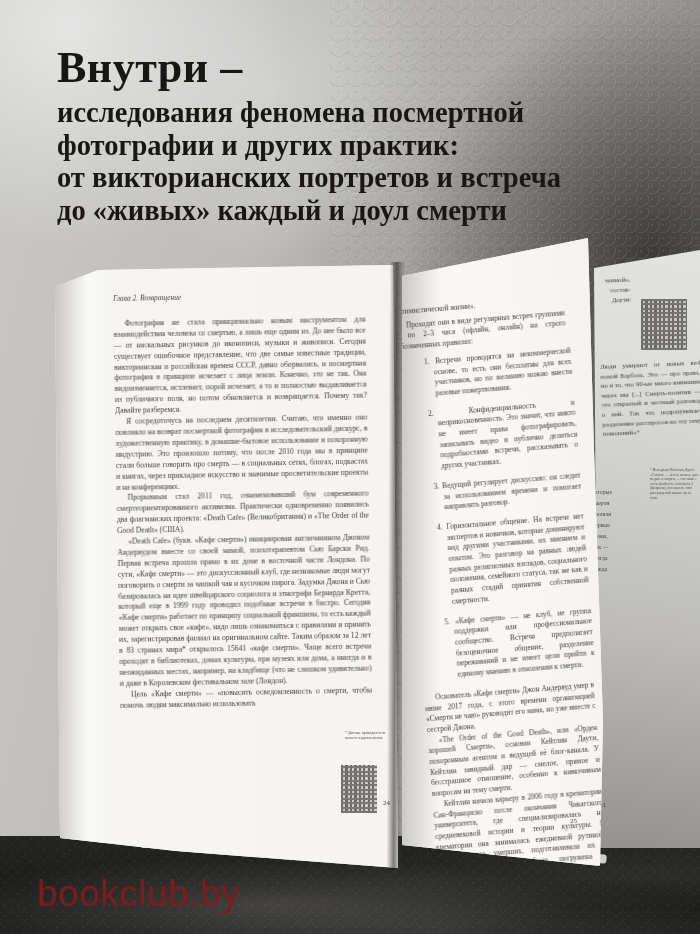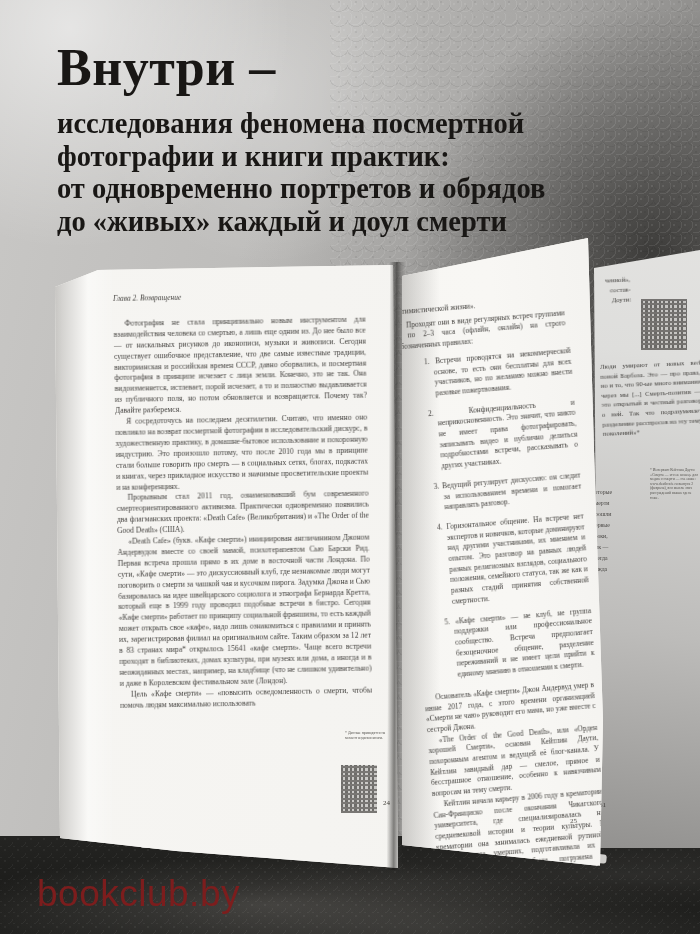--- a/index.html
+++ b/index.html
@@ -82,22 +82,22 @@
       transform-origin:top left;font-size:6.7px;line-height:9.6px;color:#44423f;filter:blur(.4px);}
   .tp-frags{width:34px;line-height:10px;text-align:right;overflow:hidden;height:60px;}
   .tp-col{margin-top:26px;width:100px;text-align:justify;}
   .tp-footnote{position:absolute;left:650px;top:468px;width:48px;font-size:3.8px;line-height:4.6px;
       color:#5a5854;filter:blur(.3px);z-index:2;}
   .tp-side{position:absolute;left:592px;top:487px;width:22px;height:95px;overflow:hidden;
       font-size:5.8px;line-height:11px;color:#4a4845;filter:blur(.4px);z-index:2;}
 
   
   .headline{position:absolute;left:57px;top:40px;z-index:8;color:#191715;filter:blur(.2px);}
-  .headline-main{font-weight:bold;font-size:52px;line-height:56px;letter-spacing:.5px;}
-  .headline-sub{font-weight:bold;font-size:28.5px;line-height:32.5px;margin-top:12px;}
+  .headline-main{font-weight:bold;font-size:44px;line-height:56px;letter-spacing:.5px;}
+  .headline-sub{font-weight:bold;font-size:28.5px;line-height:32.5px;margin-top:1px;}
   .watermark{position:absolute;left:37px;top:873px;z-index:9;color:#7f1d1d;
       font-family:"Liberation Sans",sans-serif;font-weight:300;font-size:37px;
       letter-spacing:.5px;opacity:.97;}
 </style>
 </head>
 <body>
 
 <div class="scene">
 
   <div class="bg"></div>
@@ -153,21 +153,21 @@
         <p class="bp">Кейтлин начала карьеру в 2006 году в крематории Сан-Франциско после окончания Чикагского университета, где специализировалась на средневековой истории и теории культуры. В крематории она занималась ежедневной рутиной: забирала тела умерших, подготавливала их к кремации, но вскоре была погружена в бюрократические механизмы, что, как жить дальше, ей не нравилось, и посвятила карьеру большой будущей реформе в области смерти</p>
       </div>
       <div class="pnum pnum-right">25</div>
     </div>
   </div>
 
   <div class="headline">
     <div class="headline-main">Внутри –</div>
     <div class="headline-sub">
       <div>исследования феномена посмертной</div>
-      <div>фотографии и книги практик:</div>
-      <div>от одновременно портретов и обрядов</div>
+      <div>фотографии и других практик:</div>
+      <div>от викторианских портретов и встреча</div>
       <div>до «живых» каждый и доул смерти</div>
     </div>
   </div>
 
   <div class="watermark">bookclub.by</div>
 
 </div>
 
 </body></html>

